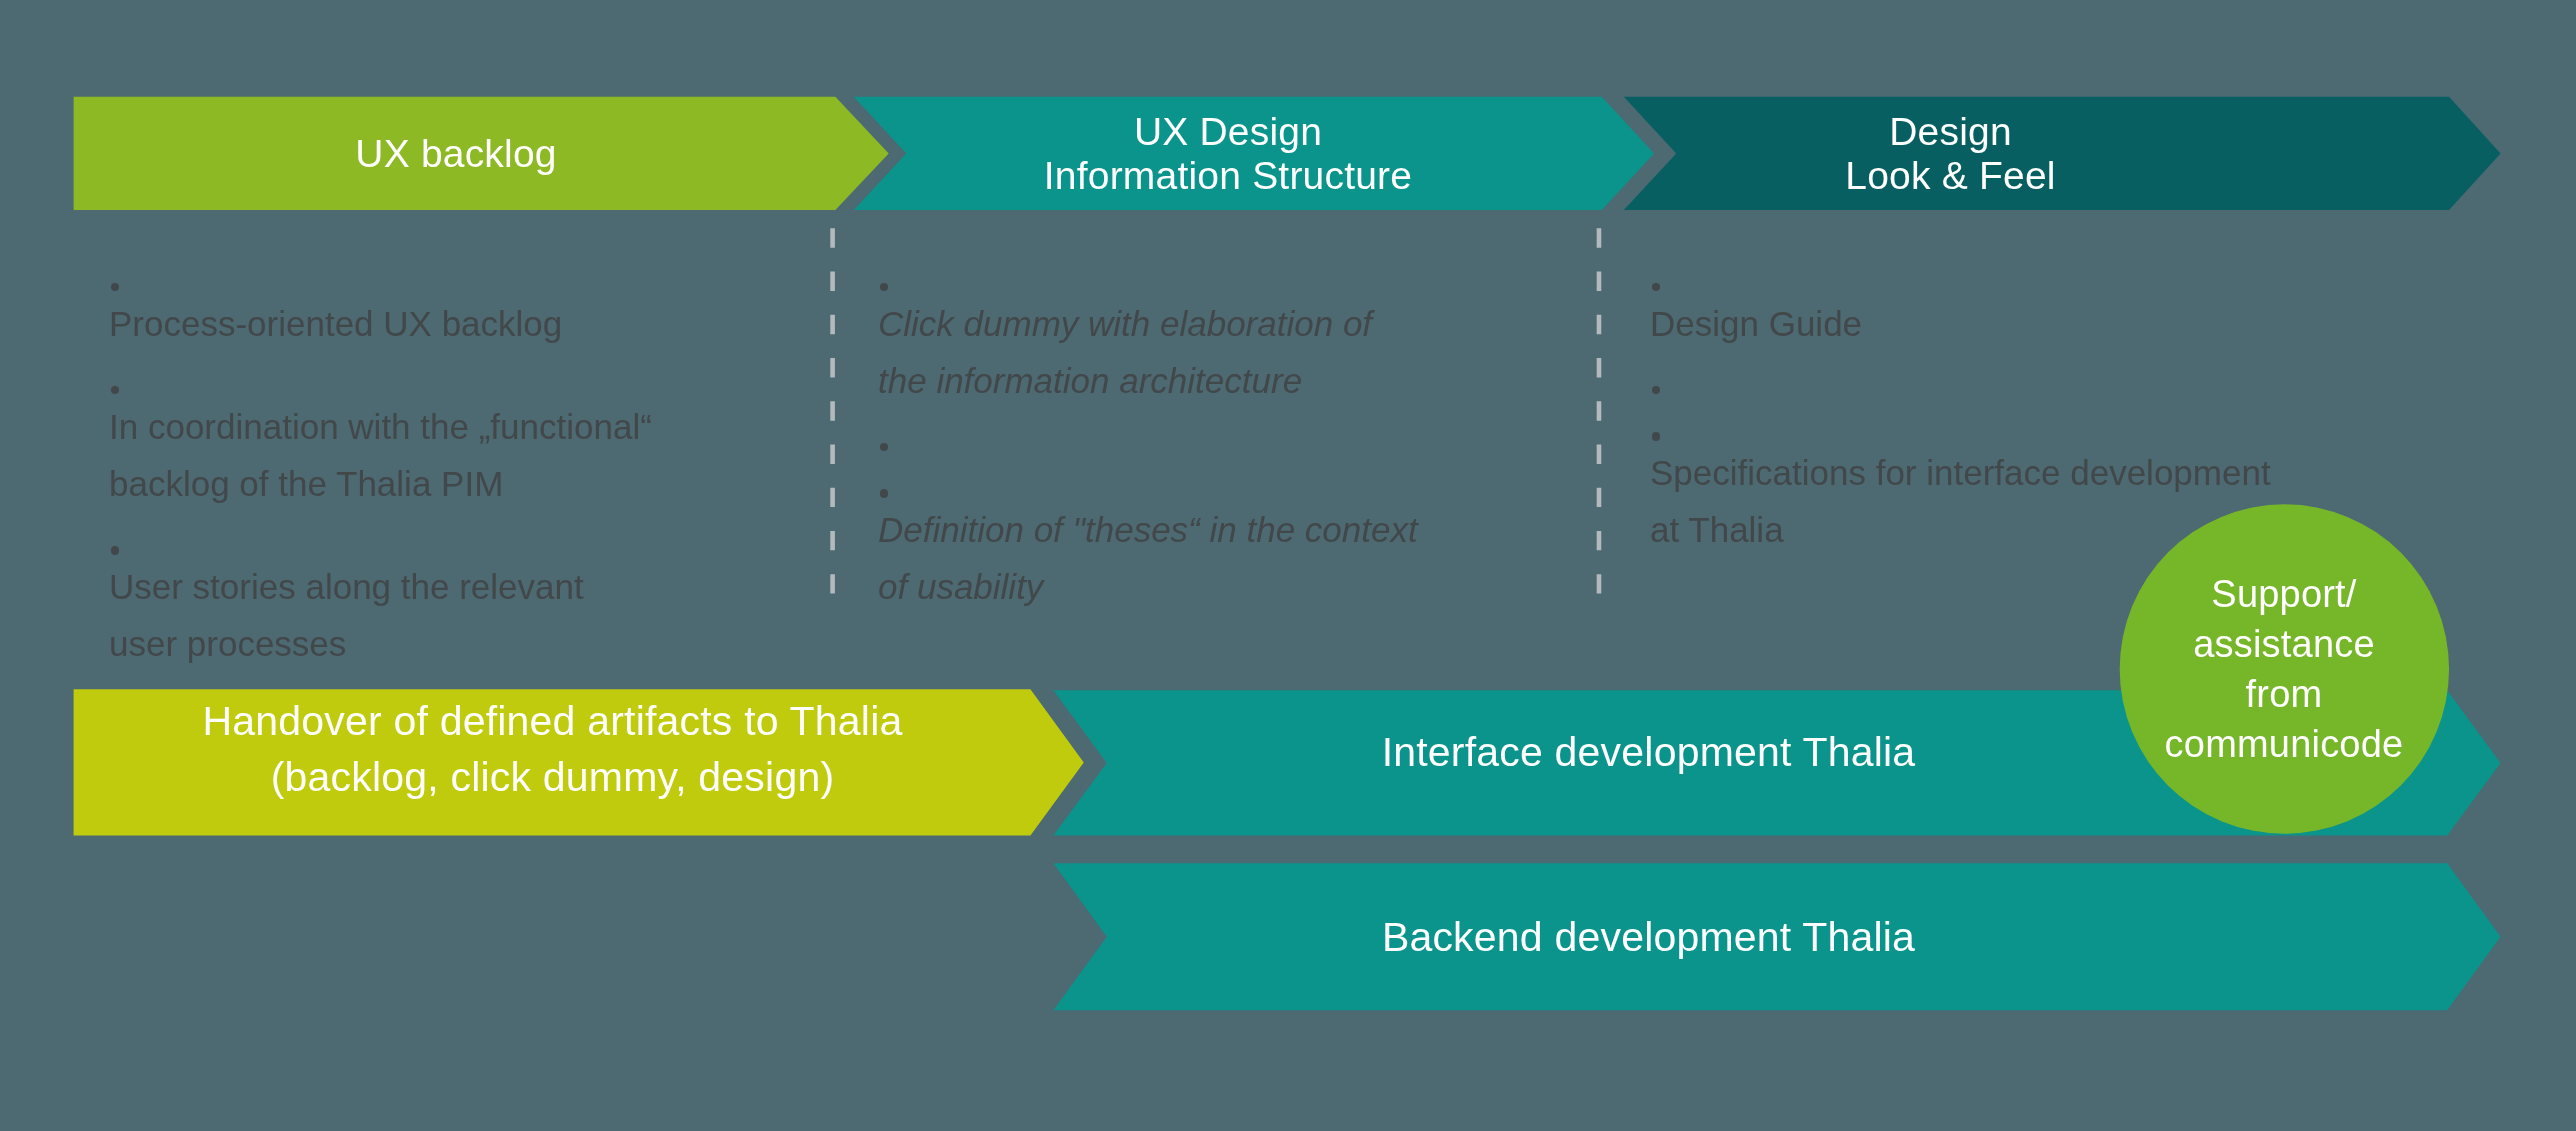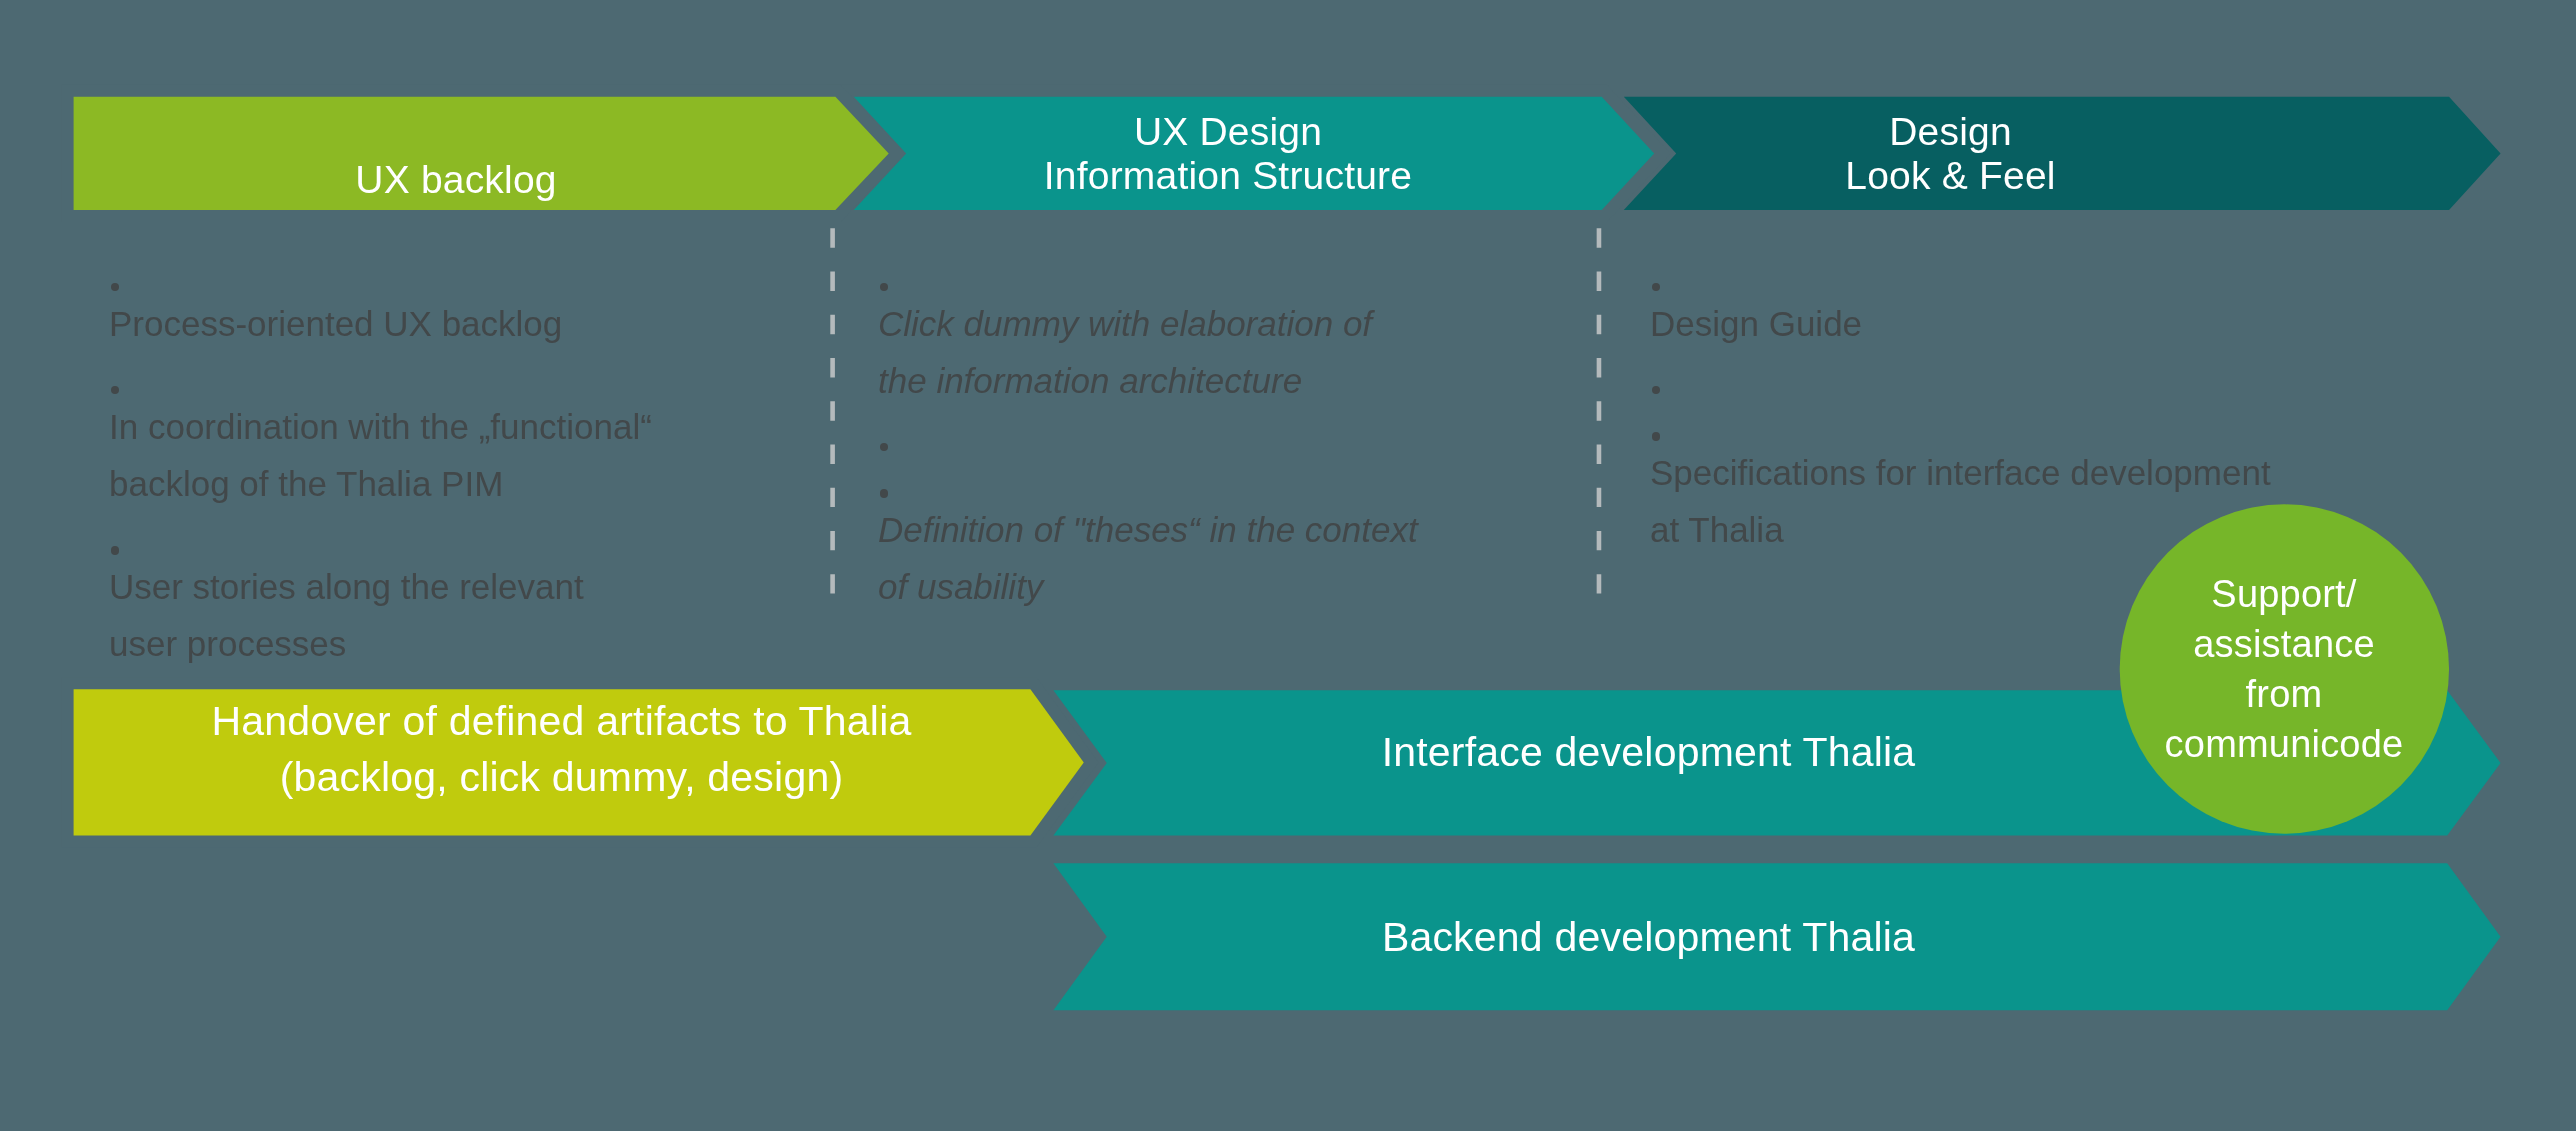--- a/index.html
+++ b/index.html
@@ -93,21 +93,21 @@
   <line class="divider" x1="905" y1="248" x2="905" y2="650" stroke="#b4babc"></line>
   <line class="divider" x1="1738" y1="248" x2="1738" y2="650" stroke="#b4babc"></line>
 
   <polygon points="1145,938 2660,938 2718,1018 2660,1098 1145,1098 1203,1018" fill="#0a948c"></polygon>
   <polygon points="1145,750 2660,750 2718,829 2660,908 1145,908 1203,829" fill="#0a948c"></polygon>
   <polygon class="arrow-outlined" points="80,749 1120,749 1178,828.5 1120,908 80,908" fill="#c0cb0d" stroke="#4d6972"></polygon>
 
   <circle cx="2483" cy="727" r="179" fill="#76b629"></circle>
 </svg>
 
-<div class="label phase-label" style="left:74px; top:97px; width:764px; height:113px;margin-top:26px;">UX backlog</div>
+<div class="label phase-label" style="left:74px; top:97px; width:764px; height:113px;">UX backlog</div>
 <div class="label phase-label" style="left:854px; top:97px; width:748px; height:113px;">UX Design
 Information Structure</div>
 <div class="label phase-label" style="left:1624px; top:97px; width:653px; height:113px;">Design
 Look &amp; Feel</div>
 
 <div class="bullet-col" style="left:109px; width:736px;">
     <div class="bullet-item"><span class="bullet-dot"></span><span>Process-oriented UX backlog</span></div>
     <div class="bullet-item"><span class="bullet-dot"></span><span>In coordination with the „functional“
 backlog of the Thalia PIM</span></div>
     <div class="bullet-item"><span class="bullet-dot"></span><span>User stories along the relevant
@@ -120,21 +120,21 @@
     <div class="bullet-item"><span class="bullet-dot"></span><span>Definition of "theses“ in the context
 of usability</span></div>
   </div>
 <div class="bullet-col" style="left:1650px; width:846px;">
     <div class="bullet-item"><span class="bullet-dot"></span><span>Design Guide</span></div>
     <div class="bullet-item"><span class="bullet-dot"></span></div>
     <div class="bullet-item"><span class="bullet-dot"></span><span>Specifications for interface development
 at Thalia</span></div>
   </div>
 
-<div class="label track-label" style="left:83px; top:689px; width:957px; height:120px;">Handover of defined artifacts to Thalia
+<div class="label track-label" style="left:74px; top:689px; width:957px; height:120px;">Handover of defined artifacts to Thalia
 (backlog, click dummy, design)</div>
 <div class="label track-label" style="left:1053px; top:690px; width:1191px; height:124px;">Interface development Thalia</div>
 <div class="label track-label" style="left:1053px; top:863px; width:1191px; height:147px;">Backend development Thalia</div>
 
 <div class="label badge-label" style="left:2137px; top:569px; width:294px; height:199px;text-align:center;">Support/
 assistance
 from
 communicode</div>
 
 

